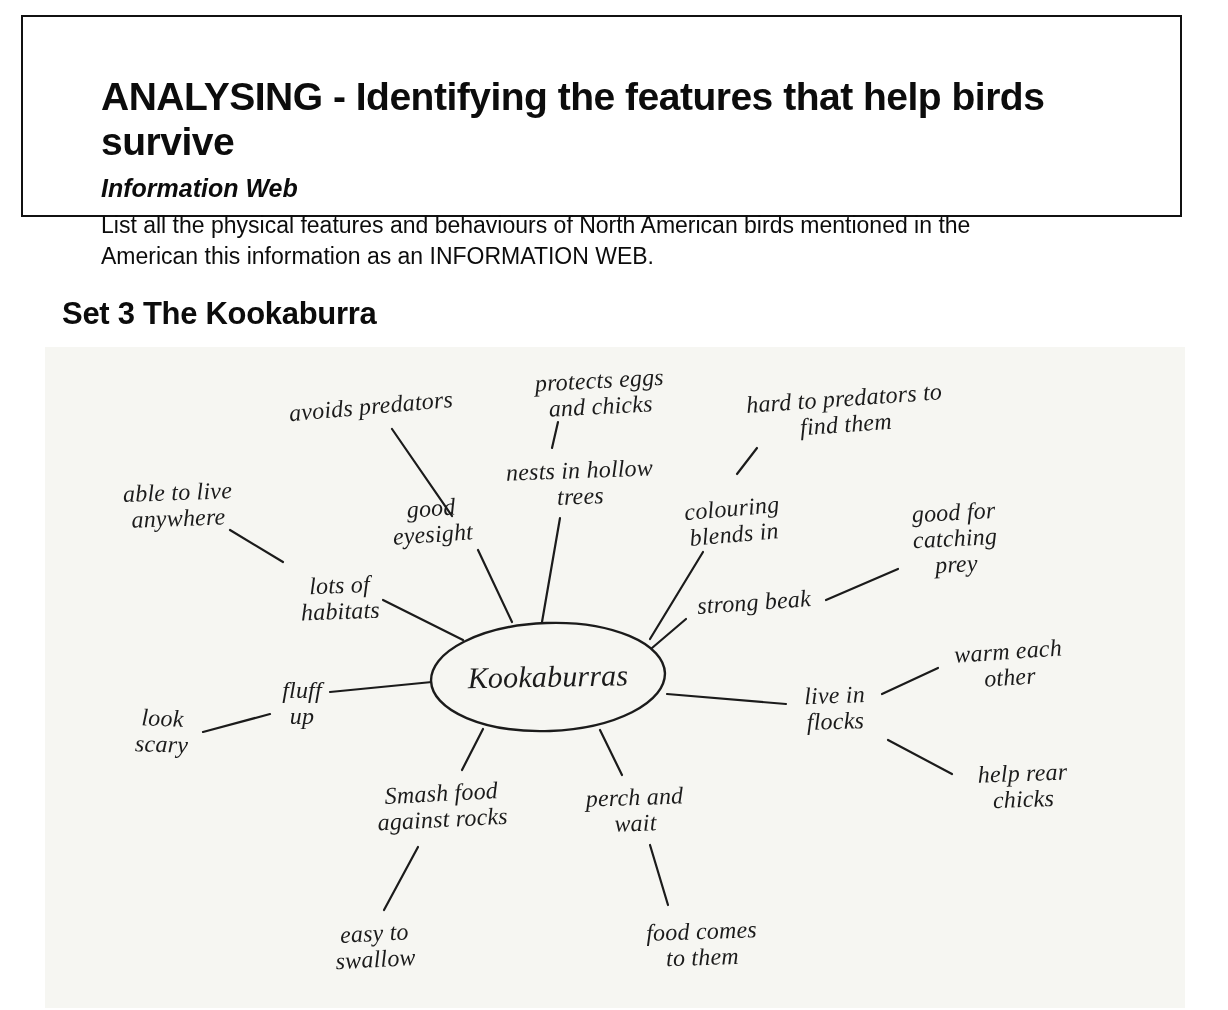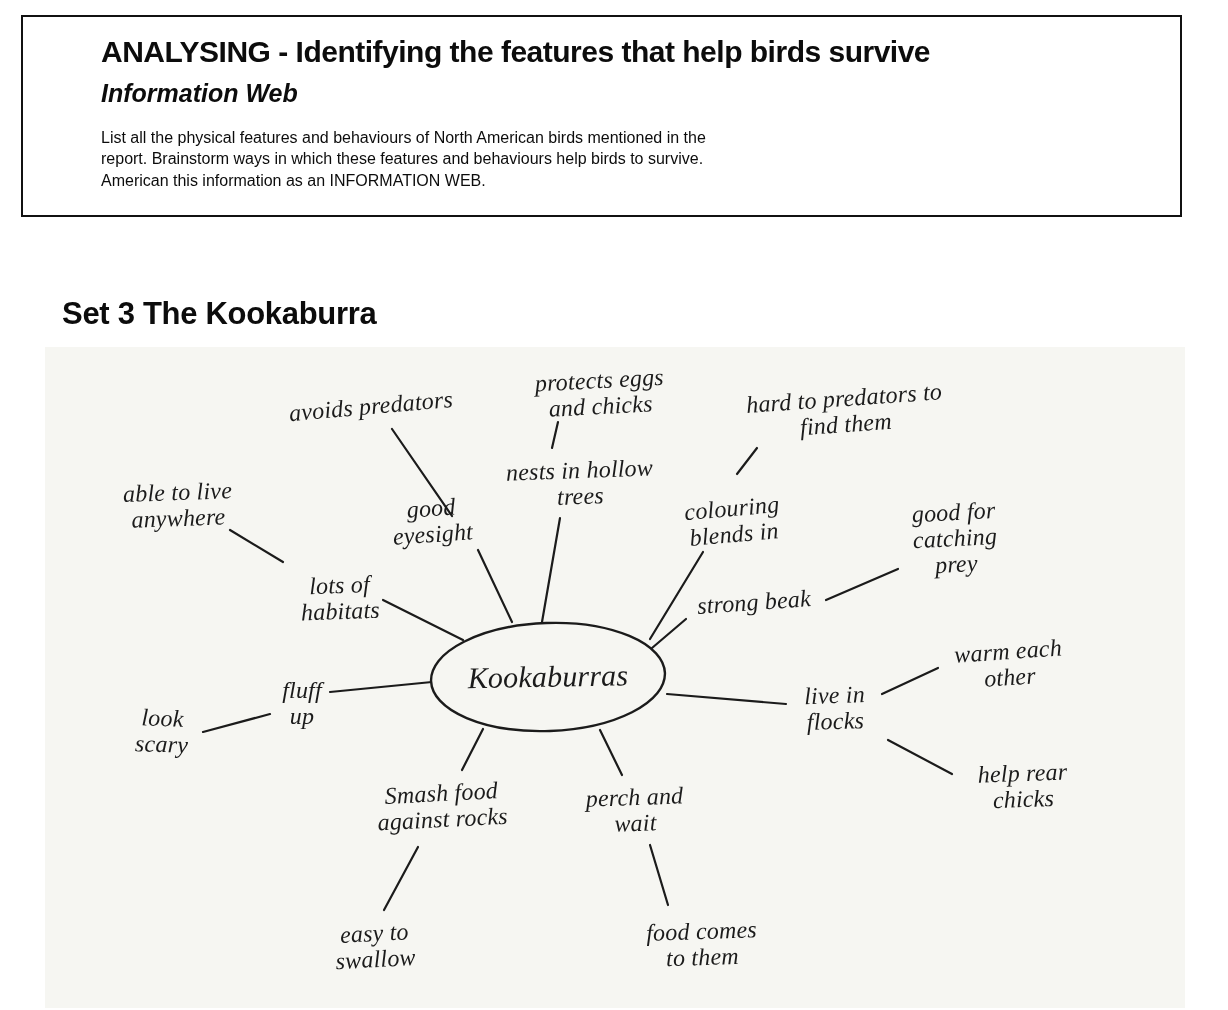--- a/index.html
+++ b/index.html
@@ -17,35 +17,36 @@
     position: absolute;
     left: 21px;
     top: 15px;
     width: 1161px;
     height: 202px;
     border: 2px solid #111;
     background: #ffffff;
     padding: 18px 20px 0 78px;
   }
   .box-title {
-    font-size: 30px;
+    font-size: 39px;
     font-weight: bold;
     letter-spacing: -0.5px;
     line-height: 1.15;
+    margin-top: 40px;
   }
   .box-subtitle {
     font-size: 25px;
     font-weight: bold;
     font-style: italic;
     margin-top: 10px;
     line-height: 1.1;
   }
   .box-body {
-    margin-top: 20px;
-    font-size: 16px;
+    margin-top: 8px;
+    font-size: 23px;
     line-height: 1.33;
   }
   .section-heading {
     position: absolute;
     left: 62px;
     top: 296px;
     font-size: 31px;
     font-weight: bold;
     letter-spacing: -0.3px;
   }
@@ -86,21 +87,20 @@
 </head>
 <body>
 
 <div class="page">
 
   <div class="instructions-box">
     <div class="box-title">ANALYSING - Identifying the features that help birds survive</div>
     <div class="box-subtitle">Information Web</div>
     <div class="box-body">
       <div>List all the physical features and behaviours of North American birds mentioned in the</div>
-      <div>report. Brainstorm ways in which these features and behaviours help birds to survive.</div>
       <div>American this information as an INFORMATION WEB.</div>
     </div>
   </div>
 
   <div class="section-heading">Set 3 The Kookaburra</div>
 
   <div class="map">
     <svg id="edges-svg" xmlns="http://www.w3.org/2000/svg">
         <line x1="347" y1="82" x2="407" y2="169" stroke="#1b1b1b" stroke-width="2.2" stroke-linecap="round"></line>
         <line x1="433" y1="203" x2="467" y2="275" stroke="#1b1b1b" stroke-width="2.2" stroke-linecap="round"></line>

